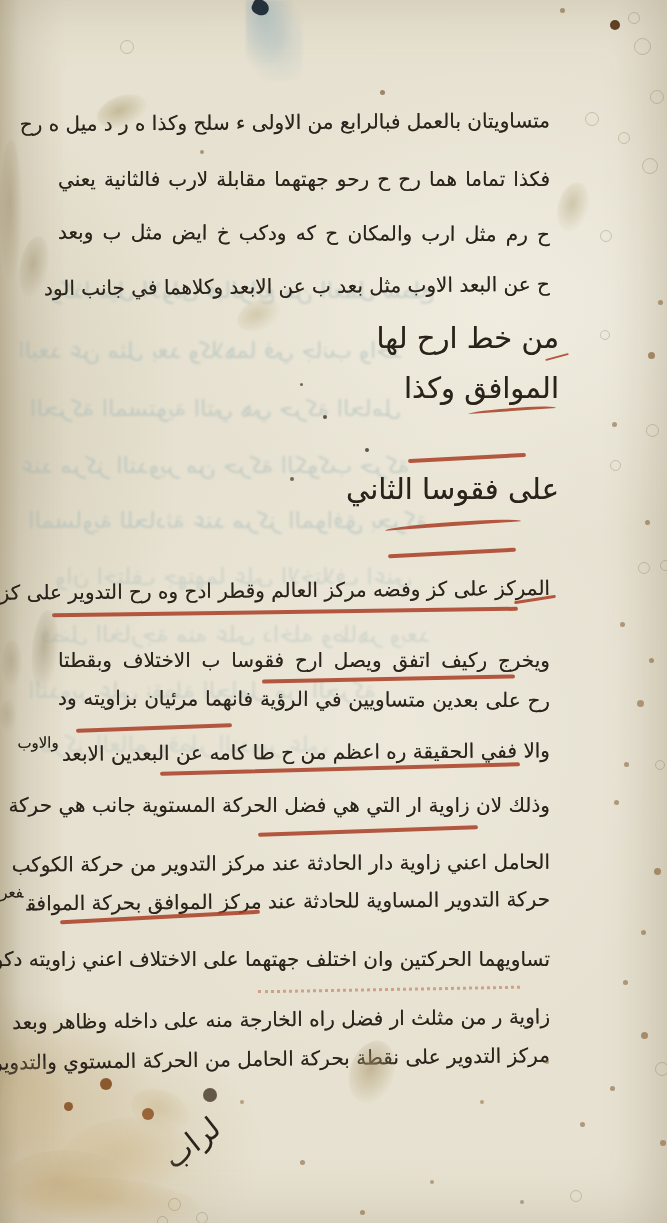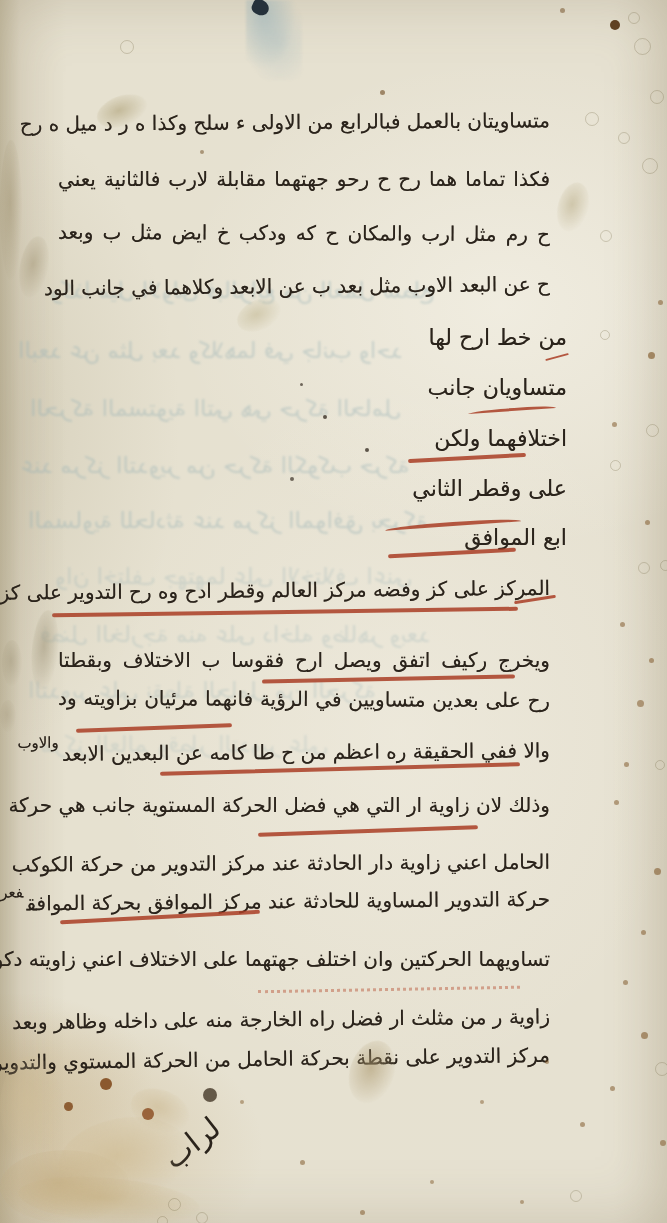--- a/index.html
+++ b/index.html
@@ -21,21 +21,21 @@
       var(--paper);
     box-shadow:inset 0 0 60px rgba(120,105,70,.25);
   }
   
   .t-line{
     position:absolute; right:117px; width:492px; height:46px; line-height:44px;
     color:var(--ink); font-size:20px; white-space:nowrap;
     text-align:justify; text-align-last:justify; text-justify:inter-word;
     text-shadow:0 0 .6px rgba(40,30,20,.55);
   }
-  .t-line.short{width:175px; text-align:right; text-align-last:right; font-size:22px; right:100px;}
+  .t-line.short{width:175px; text-align:right; text-align-last:right; font-size:29px; right:108px;}
   .sup{position:relative; top:-13px; font-size:15px; margin-right:3px;}
   .L1{top:100px; transform:rotate(-.4deg);}
   .L2{top:157px;}
   .L3{top:211px; transform:rotate(.3deg);}
   .L4{top:264px; transform:rotate(-.5deg);}
   .L5{top:316px;} .L6{top:366px;} .L7{top:417px;} .L8{top:467px;} .L9{top:516px;}
   .L10{top:568px; transform:rotate(-.5deg);}
   .L11{top:638px;}
   .L12{top:677px; transform:rotate(.3deg);}
   .L13{top:730px; transform:rotate(-.4deg);}
@@ -82,24 +82,22 @@
   <div class="bleed" style="top:556px; left:55px; opacity:.3;">وان اختلف جهتهما على الاختلاف اعني</div>
   <div class="bleed" style="top:614px; left:40px; opacity:.3;">فضل الخارجة منه على داخله وظاهر وبعد</div>
   <div class="bleed" style="top:670px; left:28px; opacity:.3;">التدوير على نقطة الحامل من الحركة</div>
   <div class="bleed" style="top:724px; left:40px; opacity:.25;">مركز العالم وقطر التدوير على</div>
 
   <div class="t-line L1"><span>متساويتان بالعمل فبالرابع من الاولى ء سلح وكذا ه ر د ميل ه رح</span></div>
   <div class="t-line L2"><span>فكذا تماما هما رح ح رحو جهتهما مقابلة لارب فالثانية يعني</span></div>
   <div class="t-line L3"><span>ح رم مثل ارب والمكان ح كه ودكب خ ايض مثل ب وبعد</span></div>
   <div class="t-line L4"><span>ح عن البعد الاوب مثل بعد ب عن الابعد وكلاهما في جانب الود</span></div>
   <div class="t-line short L5"><span>من خط ارح لها</span></div>
-  <div class="t-line short L6"><span>متساويان جانب</span></div>
-  <div class="t-line short L7"><span>اختلافهما ولكن</span></div>
-  <div class="t-line short L8"><span>على وقطر الثاني</span></div>
-  <div class="t-line short L9"><span>ابع الموافق</span></div>
+  <div class="t-line short L6"><span>الموافق وكذا</span></div>
+  <div class="t-line short L8"><span>على فقوسا الثاني</span></div>
   <div class="t-line L10"><span>المركز على كز وفضه مركز العالم وقطر ادح وه رح التدوير على كز</span></div>
   <div class="t-line L11"><span>ويخرج ركيف اتفق ويصل ارح فقوسا ب الاختلاف وبقطتا</span></div>
   <div class="t-line L12"><span>رح على بعدين متساويين في الرؤية فانهما مرئيان بزاويته ود</span></div>
   <div class="t-line L13"><span>والا ففي الحقيقة ره اعظم من ح طا كامه عن البعدين الابعد</span><span class="sup">والاوب</span></div>
   <div class="t-line L14"><span>وذلك لان زاوية ار التي هي فضل الحركة المستوية جانب هي حركة</span></div>
   <div class="t-line L15"><span>الحامل اعني زاوية دار الحادثة عند مركز التدوير من حركة الكوكب</span></div>
   <div class="t-line L16"><span>حركة التدوير المساوية للحادثة عند مركز الموافق بحركة الموافق</span><span class="sup">فعرض</span></div>
   <div class="t-line L17"><span>تساويهما الحركتين وان اختلف جهتهما على الاختلاف اعني زاويته دكون</span></div>
   <div class="t-line L18"><span>زاوية ر من مثلث ار فضل راه الخارجة منه على داخله وظاهر وبعد</span></div>
   <div class="t-line L19"><span>مركز التدوير على نقطة بحركة الحامل من الحركة المستوي والتدوير النا</span></div>

